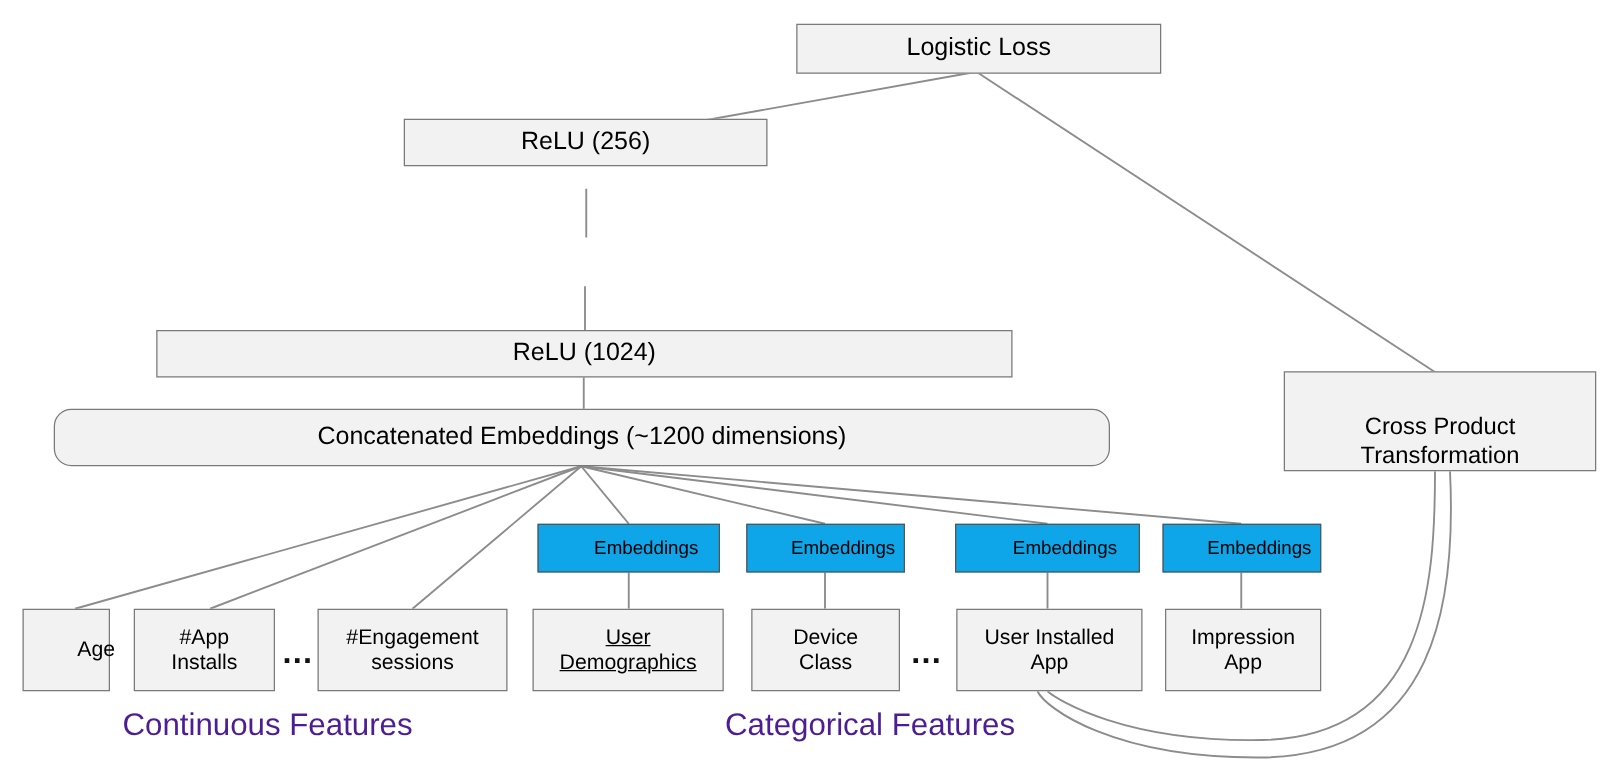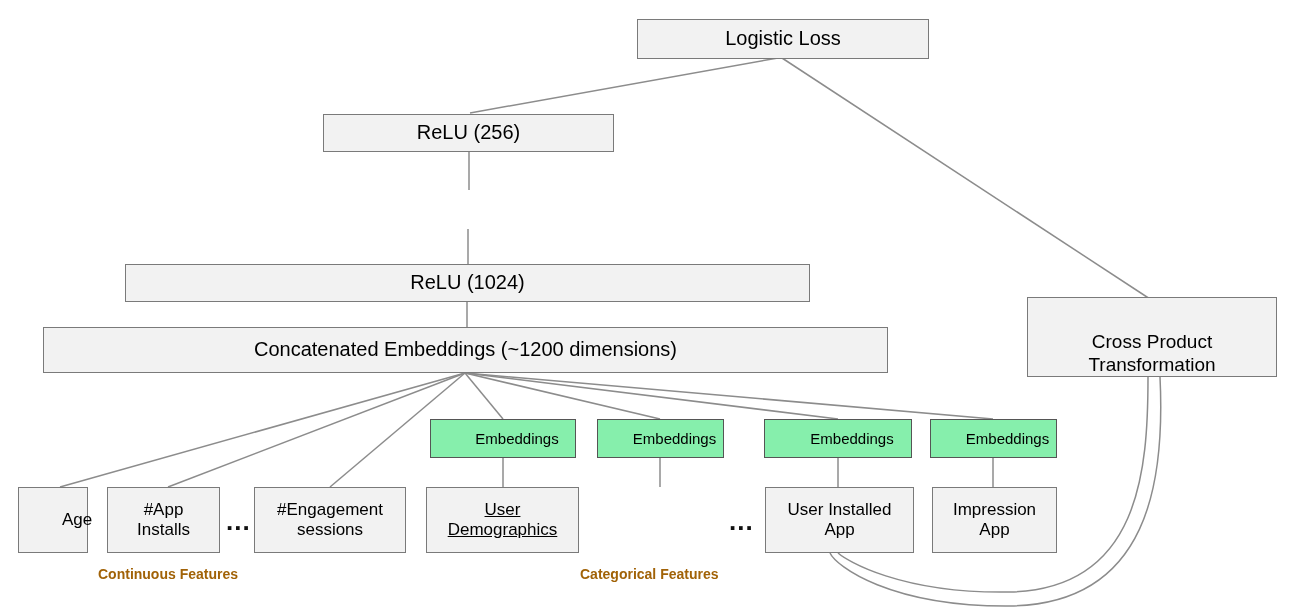--- a/index.html
+++ b/index.html
@@ -11,39 +11,39 @@
     box-sizing:border-box;
     display:flex;
     align-items:center;
     justify-content:center;
     text-align:center;
     line-height:1.18;
     color:#000000;
     z-index:2;
   }
   .light{background:#f2f2f2;border:1.6px solid #7a7a7a;}
-  .shaded{background:#86efac;border:1.6px solid #555555;padding-left:28px;}
+  .shaded{background:#0ea5e9;border:1.6px solid #555555;padding-left:28px;}
   .t20{font-size:20px;}
   .t19{font-size:19px;align-items:flex-end;}
   .t17{font-size:17px;}
   .t15{font-size:15px;}
   .ellipsis{
     position:absolute;
     font-size:26px;
     font-weight:700;
     color:#111;
     letter-spacing:1px;
     line-height:1;
     z-index:3;
   }
   .caption{
     position:absolute;
-    font-size:14px;
-    font-weight:700;
-    color:#a16207;
+    font-size:25px;
+    font-weight:400;
+    color:#4c1d95;
     white-space:nowrap;
     z-index:3;
   }
 </style>
 </head>
 <body>
 
 <div id="stage">
 
   <svg class="edges" viewBox="0 0 1295 611" xmlns="http://www.w3.org/2000/svg">
@@ -74,30 +74,30 @@
 
       <path d="M 1148,377 C 1148,470 1140,589 1010,592 C 900,594 846,560 838,553"></path>
       <path d="M 1160,377 C 1165,480 1150,604 1010,606 C 890,607 836,566 830,553"></path>
     </g>
   </svg>
 
   <div class="node light t20" style="left:637px;top:19px;width:292px;height:40px;">
     <span>Logistic Loss</span>
   </div>
 
-  <div class="node light t20" style="left:323px;top:114px;width:291px;height:38px;">
+  <div class="node light t20" style="left:323px;top:95px;width:291px;height:38px;">
     <span>ReLU (256)</span>
   </div>
 
 
   <div class="node light t20" style="left:125px;top:264px;width:685px;height:38px;">
     <span>ReLU (1024)</span>
   </div>
 
-  <div class="node light t20" style="left:43px;top:327px;width:845px;height:46px;">
+  <div class="node light t20" style="left:43px;top:327px;width:845px;height:46px;border-radius:14px;">
     <span>Concatenated Embeddings (~1200 dimensions)</span>
   </div>
 
   <div class="node light t19" style="left:1027px;top:297px;width:250px;height:80px;">
     <span style="white-space:pre-line;">Cross Product Transformation</span>
   </div>
 
   <div class="node shaded t15" style="left:430px;top:419px;width:146px;height:39px;">
     <span>Embeddings</span>
   </div>
@@ -126,20 +126,24 @@
   <div class="node light t17" style="left:254px;top:487px;width:152px;height:66px;">
     <span style="white-space:pre-line;">#Engagement
 sessions</span>
   </div>
 
   <div class="node light t17" style="left:426px;top:487px;width:153px;height:66px;">
     <span style="white-space:pre-line;text-decoration:underline;">User
 Demographics</span>
   </div>
 
+  <div class="node light t17" style="left:601px;top:487px;width:119px;height:66px;">
+    <span style="white-space:pre-line;">Device
+Class</span>
+  </div>
 
   <div class="node light t17" style="left:765px;top:487px;width:149px;height:66px;">
     <span style="white-space:pre-line;">User Installed
 App</span>
   </div>
 
   <div class="node light t17" style="left:932px;top:487px;width:125px;height:66px;">
     <span style="white-space:pre-line;">Impression
 App</span>
   </div>

